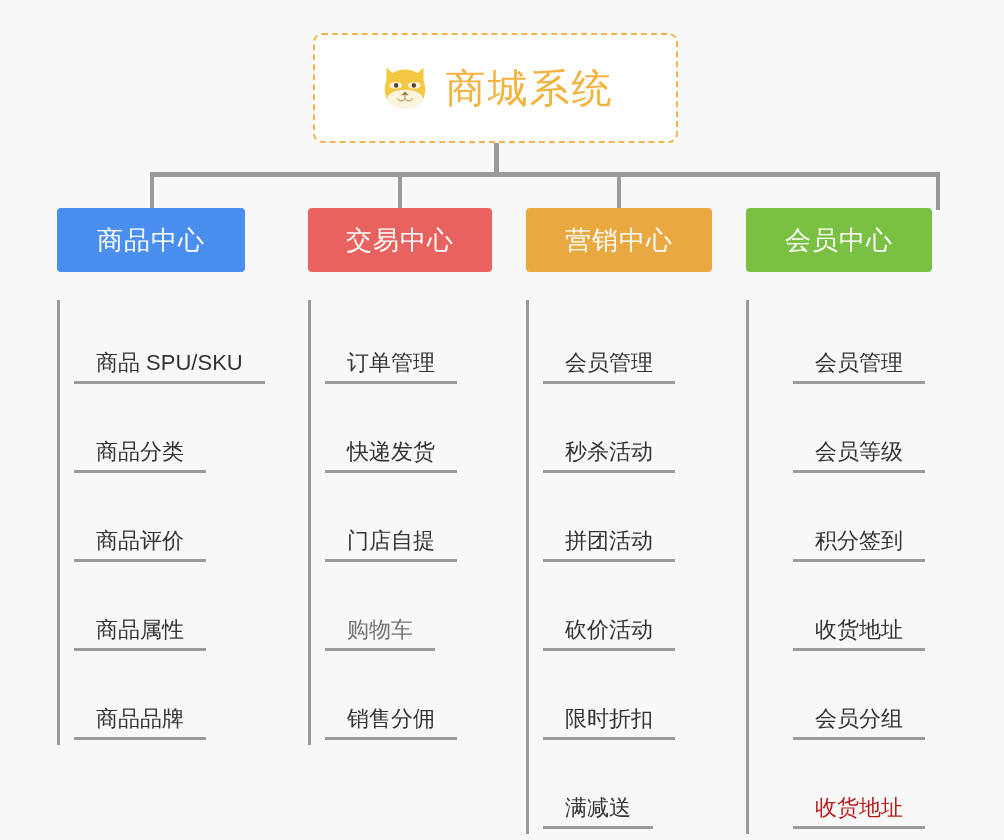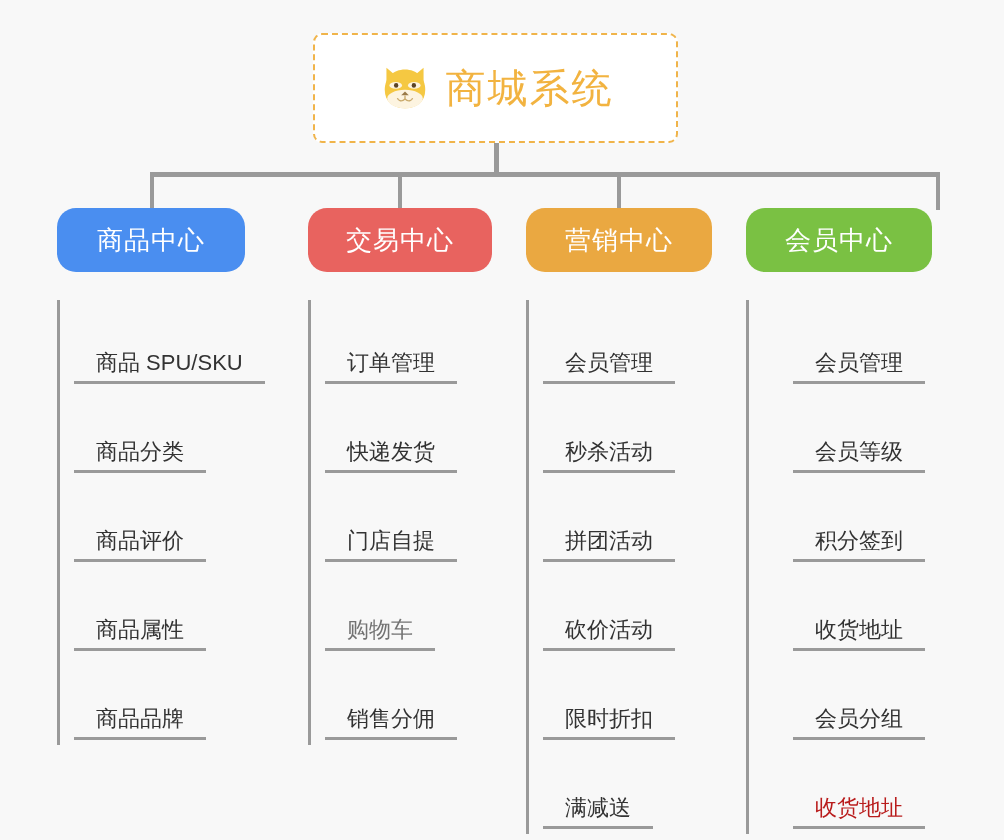--- a/index.html
+++ b/index.html
@@ -63,21 +63,21 @@
 
   
   .column {
     position: absolute;
     top: 208px;
   }
 
   .cat-box {
     width: 100%;
     height: 64px;
-    border-radius: 19px;
+    border-radius: 4px;
     display: flex;
     align-items: center;
     justify-content: center;
     color: #ffffff;
     font-size: 26px;
     letter-spacing: 1px;
     white-space: nowrap;
   }
 
   

